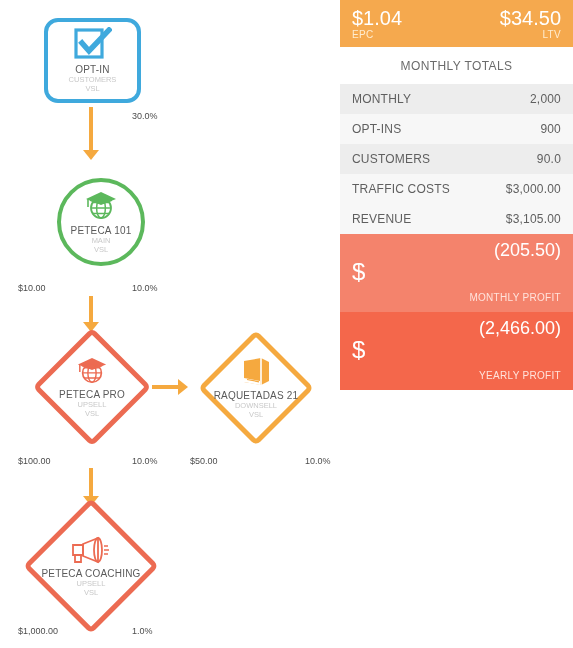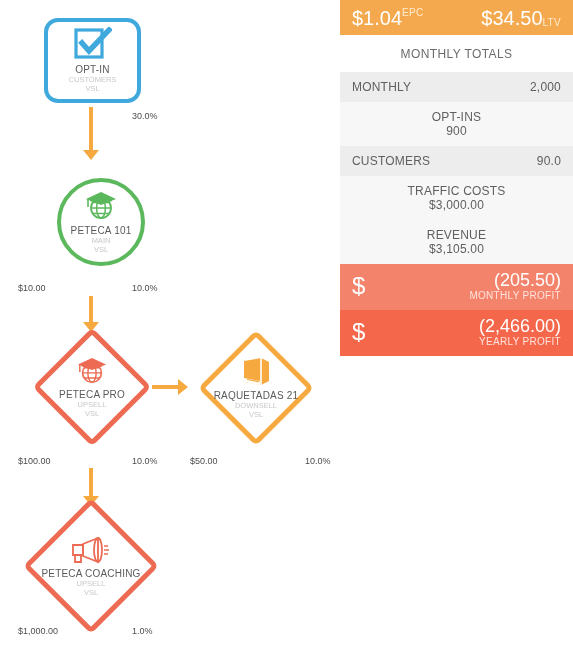--- a/index.html
+++ b/index.html
@@ -119,21 +119,21 @@
   .kpi-bar {
     background: #f5a94e;
     color: #ffffff;
     padding: 7px 12px 6px 12px;
     display: flex;
     justify-content: space-between;
     align-items: flex-start;
   }
   .kpi {
     display: flex;
-    flex-direction: row;
+    flex-direction: column;
   }
   .kpi.right { align-items: flex-end; }
   .kpi-value {
     font-size: 20px;
     line-height: 22px;
     font-weight: normal;
   }
   .kpi-label {
     font-size: 10px;
     line-height: 12px;
@@ -153,40 +153,41 @@
   .stat-row {
     display: flex;
     justify-content: space-between;
     align-items: center;
     padding: 8px 12px;
     font-size: 12px;
     color: #5f5f5f;
     letter-spacing: .2px;
   }
   .stat-row.odd  { background: #ededed; }
-  .stat-row.even { background: #f7f7f7; flex-direction: column; }
+  .stat-row.even { background: #f7f7f7; }
   .stat-row .val { color: #5f5f5f; }
 
   .profit-bar {
     display: flex;
     justify-content: space-between;
     align-items: center;
     color: #ffffff;
     padding: 6px 12px 8px 12px;
   }
   .profit-bar.monthly { background: #f4836c; }
   .profit-bar.yearly  { background: #f4674b; }
   .profit-sign {
     font-size: 24px;
     line-height: 26px;
   }
   .profit-right {
     display: flex;
     flex-direction: column;
     align-items: flex-end;
+    gap: 32px;
   }
   .profit-value {
     font-size: 18px;
     line-height: 20px;
   }
   .profit-label {
     font-size: 10px;
     line-height: 12px;
     letter-spacing: .3px;
     color: #ffe3dc;

